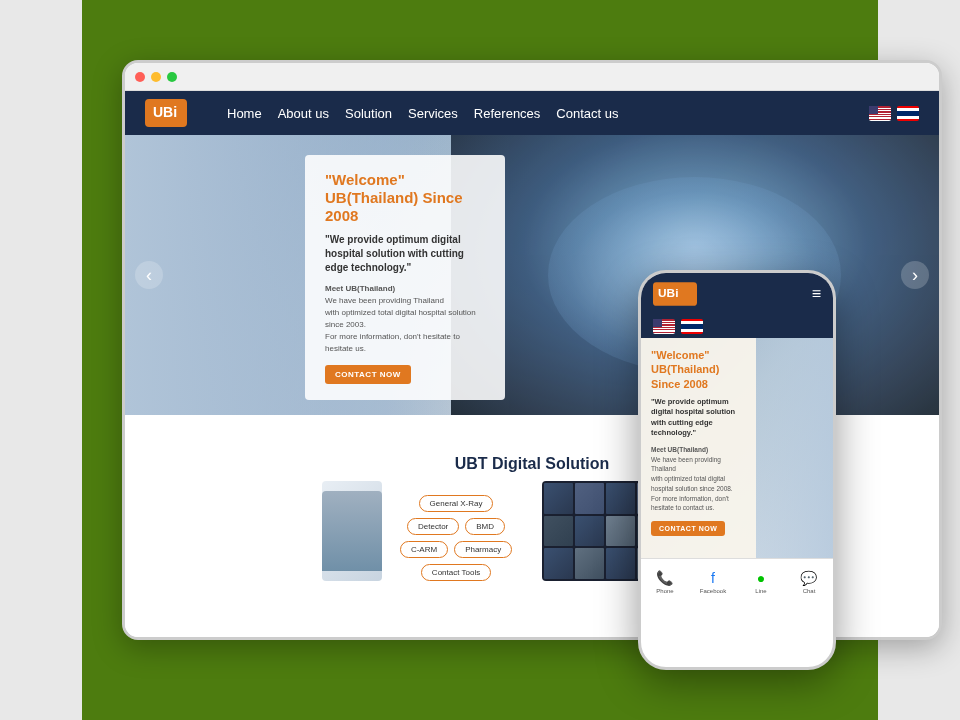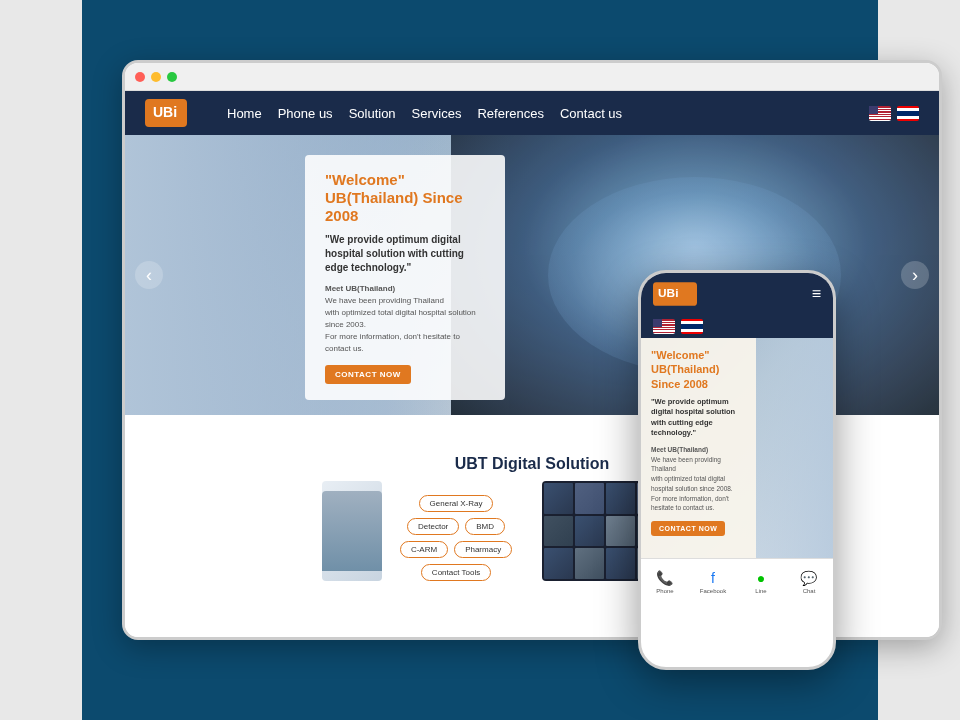--- a/index.html
+++ b/index.html
@@ -8,21 +8,21 @@
       display: flex;
       align-items: center;
       justify-content: center;
       min-height: 100vh;
       font-family: Arial, sans-serif;
     }
 
     .scene {
       width: 796px;
       height: 720px;
-      background: #0c4a6e;
+      background: #4d7c0f;
       position: relative;
       display: flex;
       align-items: center;
       justify-content: center;
     }
 
     
     .desktop-mockup {
       width: 820px;
       height: 580px;
@@ -488,21 +488,21 @@
 
       <nav class="navbar">
         <div class="logo">
           <svg class="logo-svg" width="42" height="28" viewBox="0 0 42 28">
             <rect x="0" y="0" width="42" height="28" rx="4" fill="#e07820"></rect>
             <text x="8" y="14" font-size="14" font-weight="bold" fill="white" font-family="Arial">UBi</text>
           </svg>
         </div>
         <div class="nav-links">
           <span class="nav-link">Home</span>
-          <span class="nav-link">Phone us</span>
+          <span class="nav-link">About us</span>
           <span class="nav-link">Solution</span>
           <span class="nav-link">Services</span>
           <span class="nav-link">References</span>
           <span class="nav-link">Contact us</span>
         </div>
         <div class="nav-flags">
           <div class="flag flag-us"></div>
           <div class="flag flag-th"></div>
         </div>
       </nav>
@@ -517,21 +517,21 @@
 
         <div class="hero-content">
           <div class="hero-welcome">"Welcome" UB(Thailand) Since 2008</div>
           <div class="hero-tagline">"We provide optimum digital hospital solution with cutting edge technology."</div>
           <div class="hero-body">
             <strong>Meet UB(Thailand)</strong><br>
             <span>We have been providing Thailand</span><br>
             <span>with optimized total digital hospital solution</span><br>
             <span>since 2003.</span><br>
             <span>For more information, don't hesitate to</span><br>
-            <span>contact us.</span>
+            <span>hesitate us.</span>
           </div>
           <button class="hero-cta">CONTACT NOW</button>
         </div>
       </div>
 
       <div class="products-section">
         <div class="section-title">UBT Digital Solution</div>
 
         <div class="products-grid">
 

